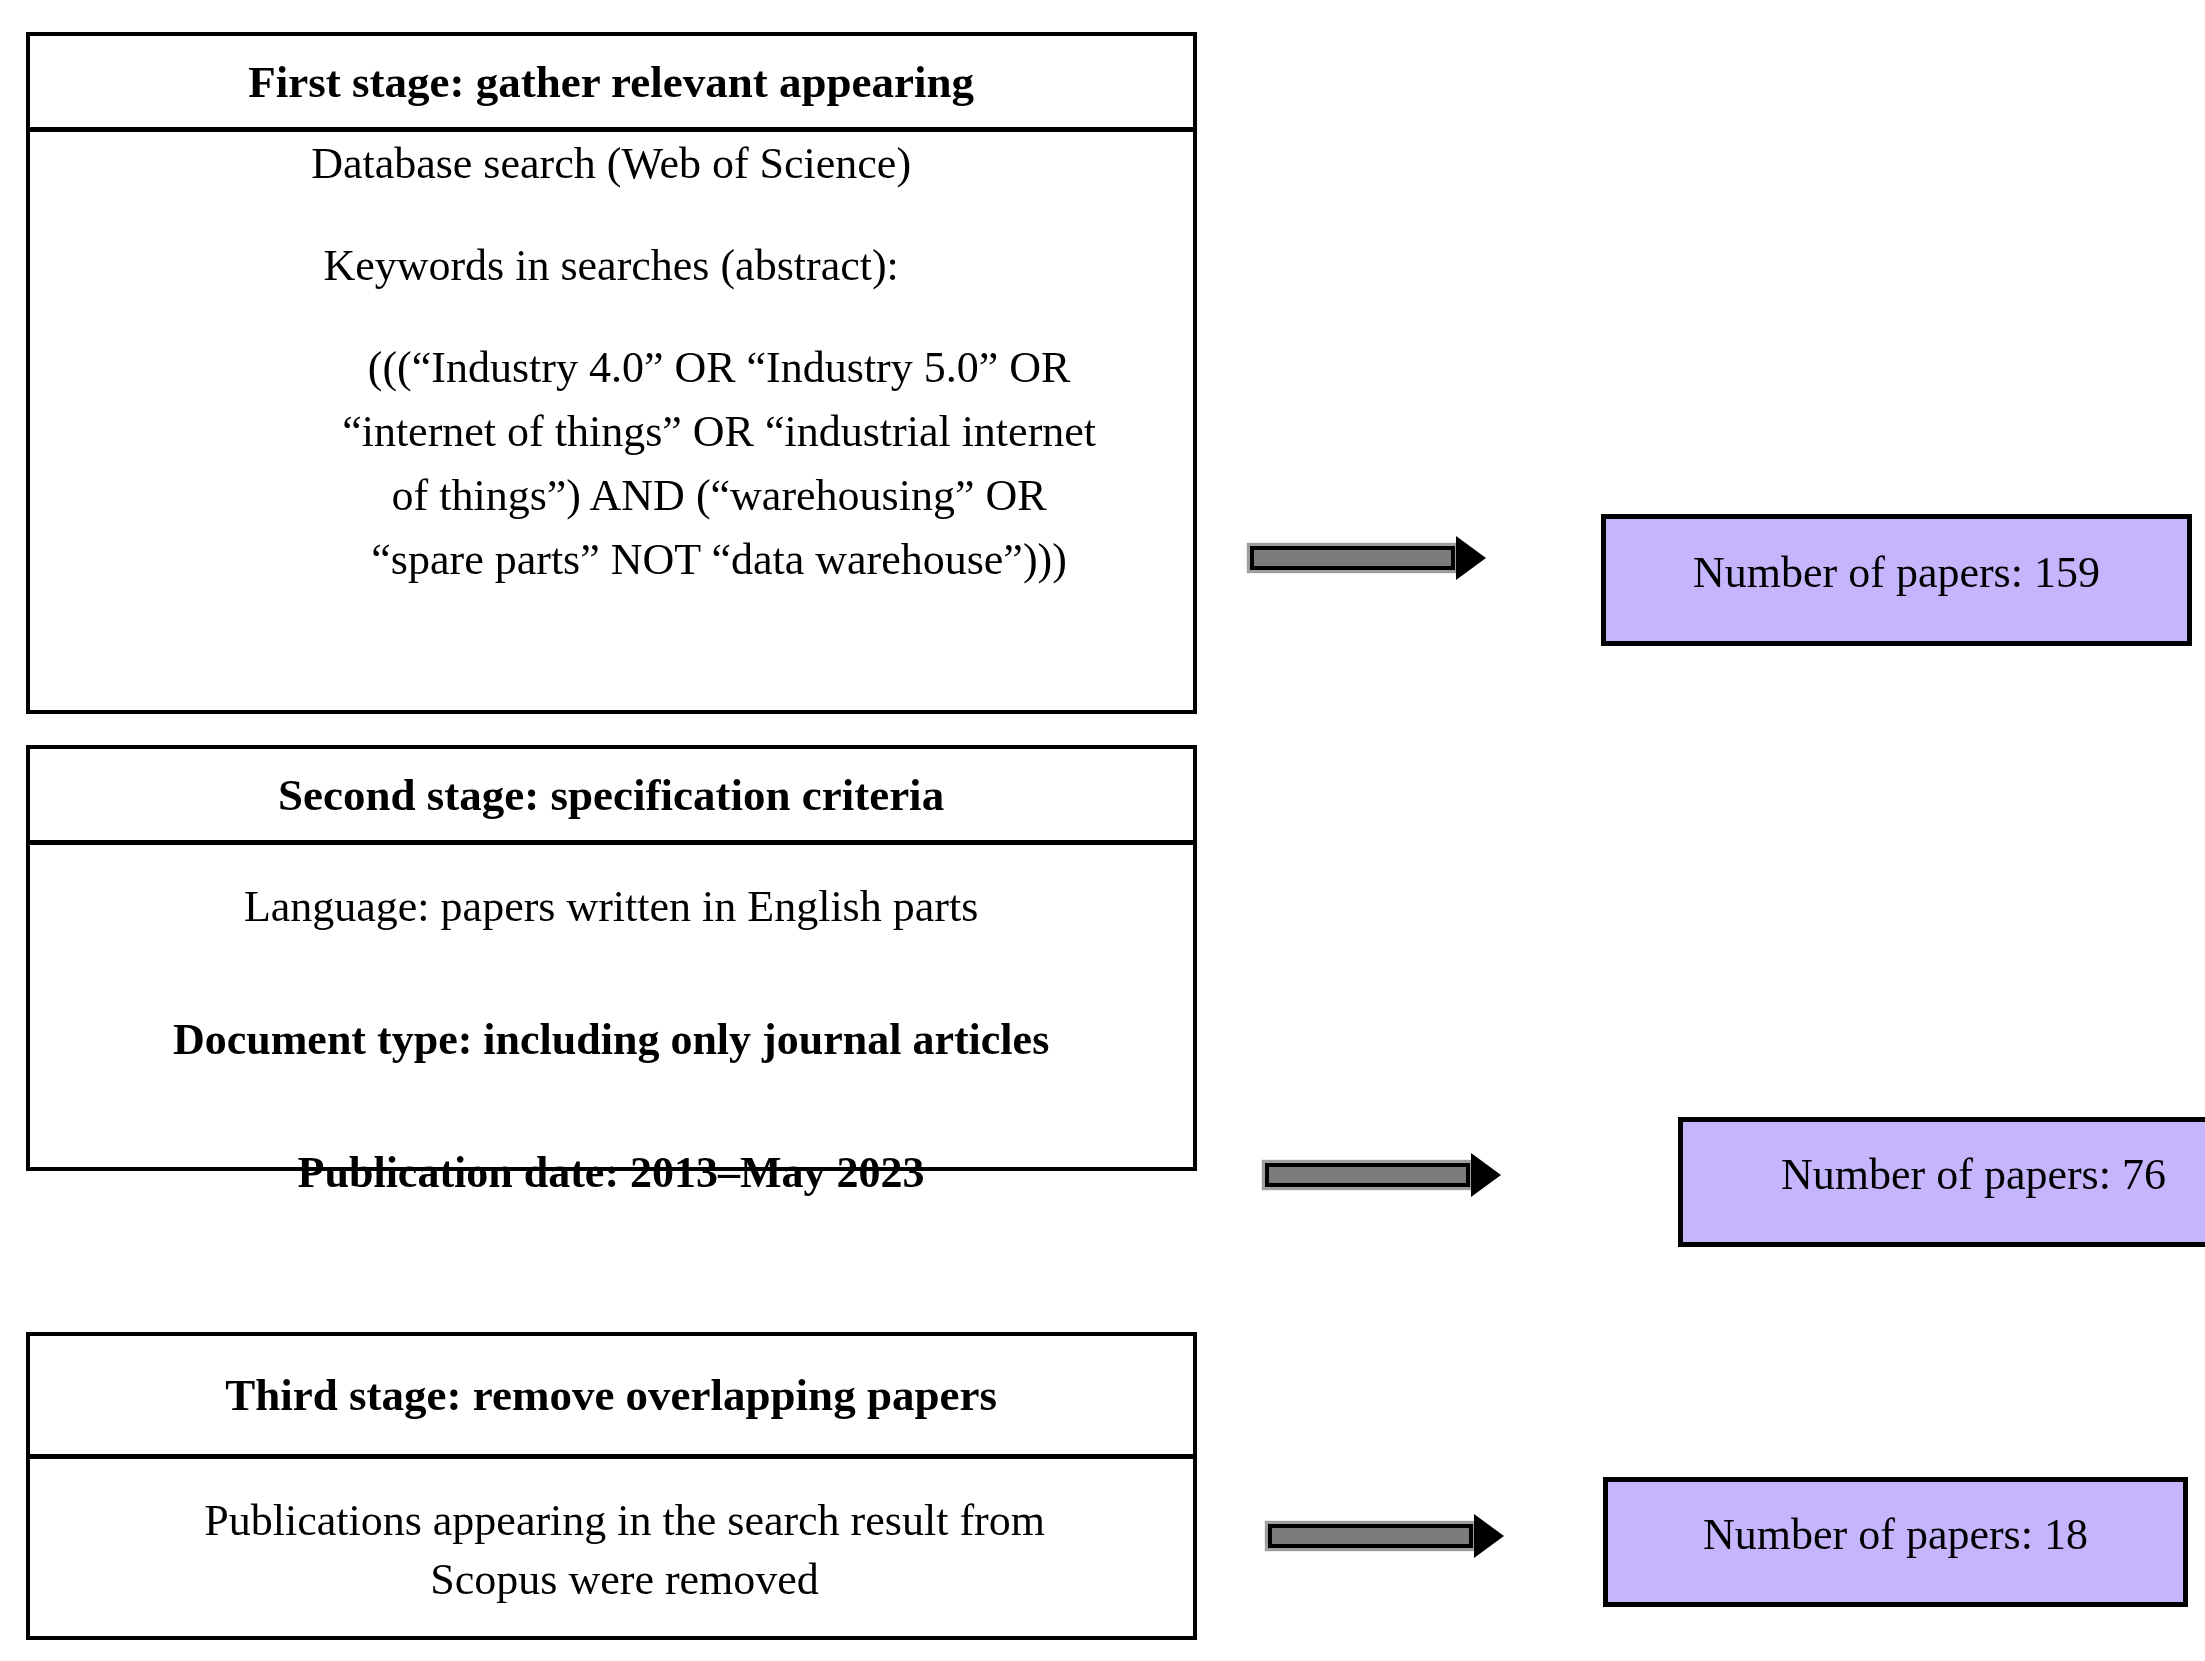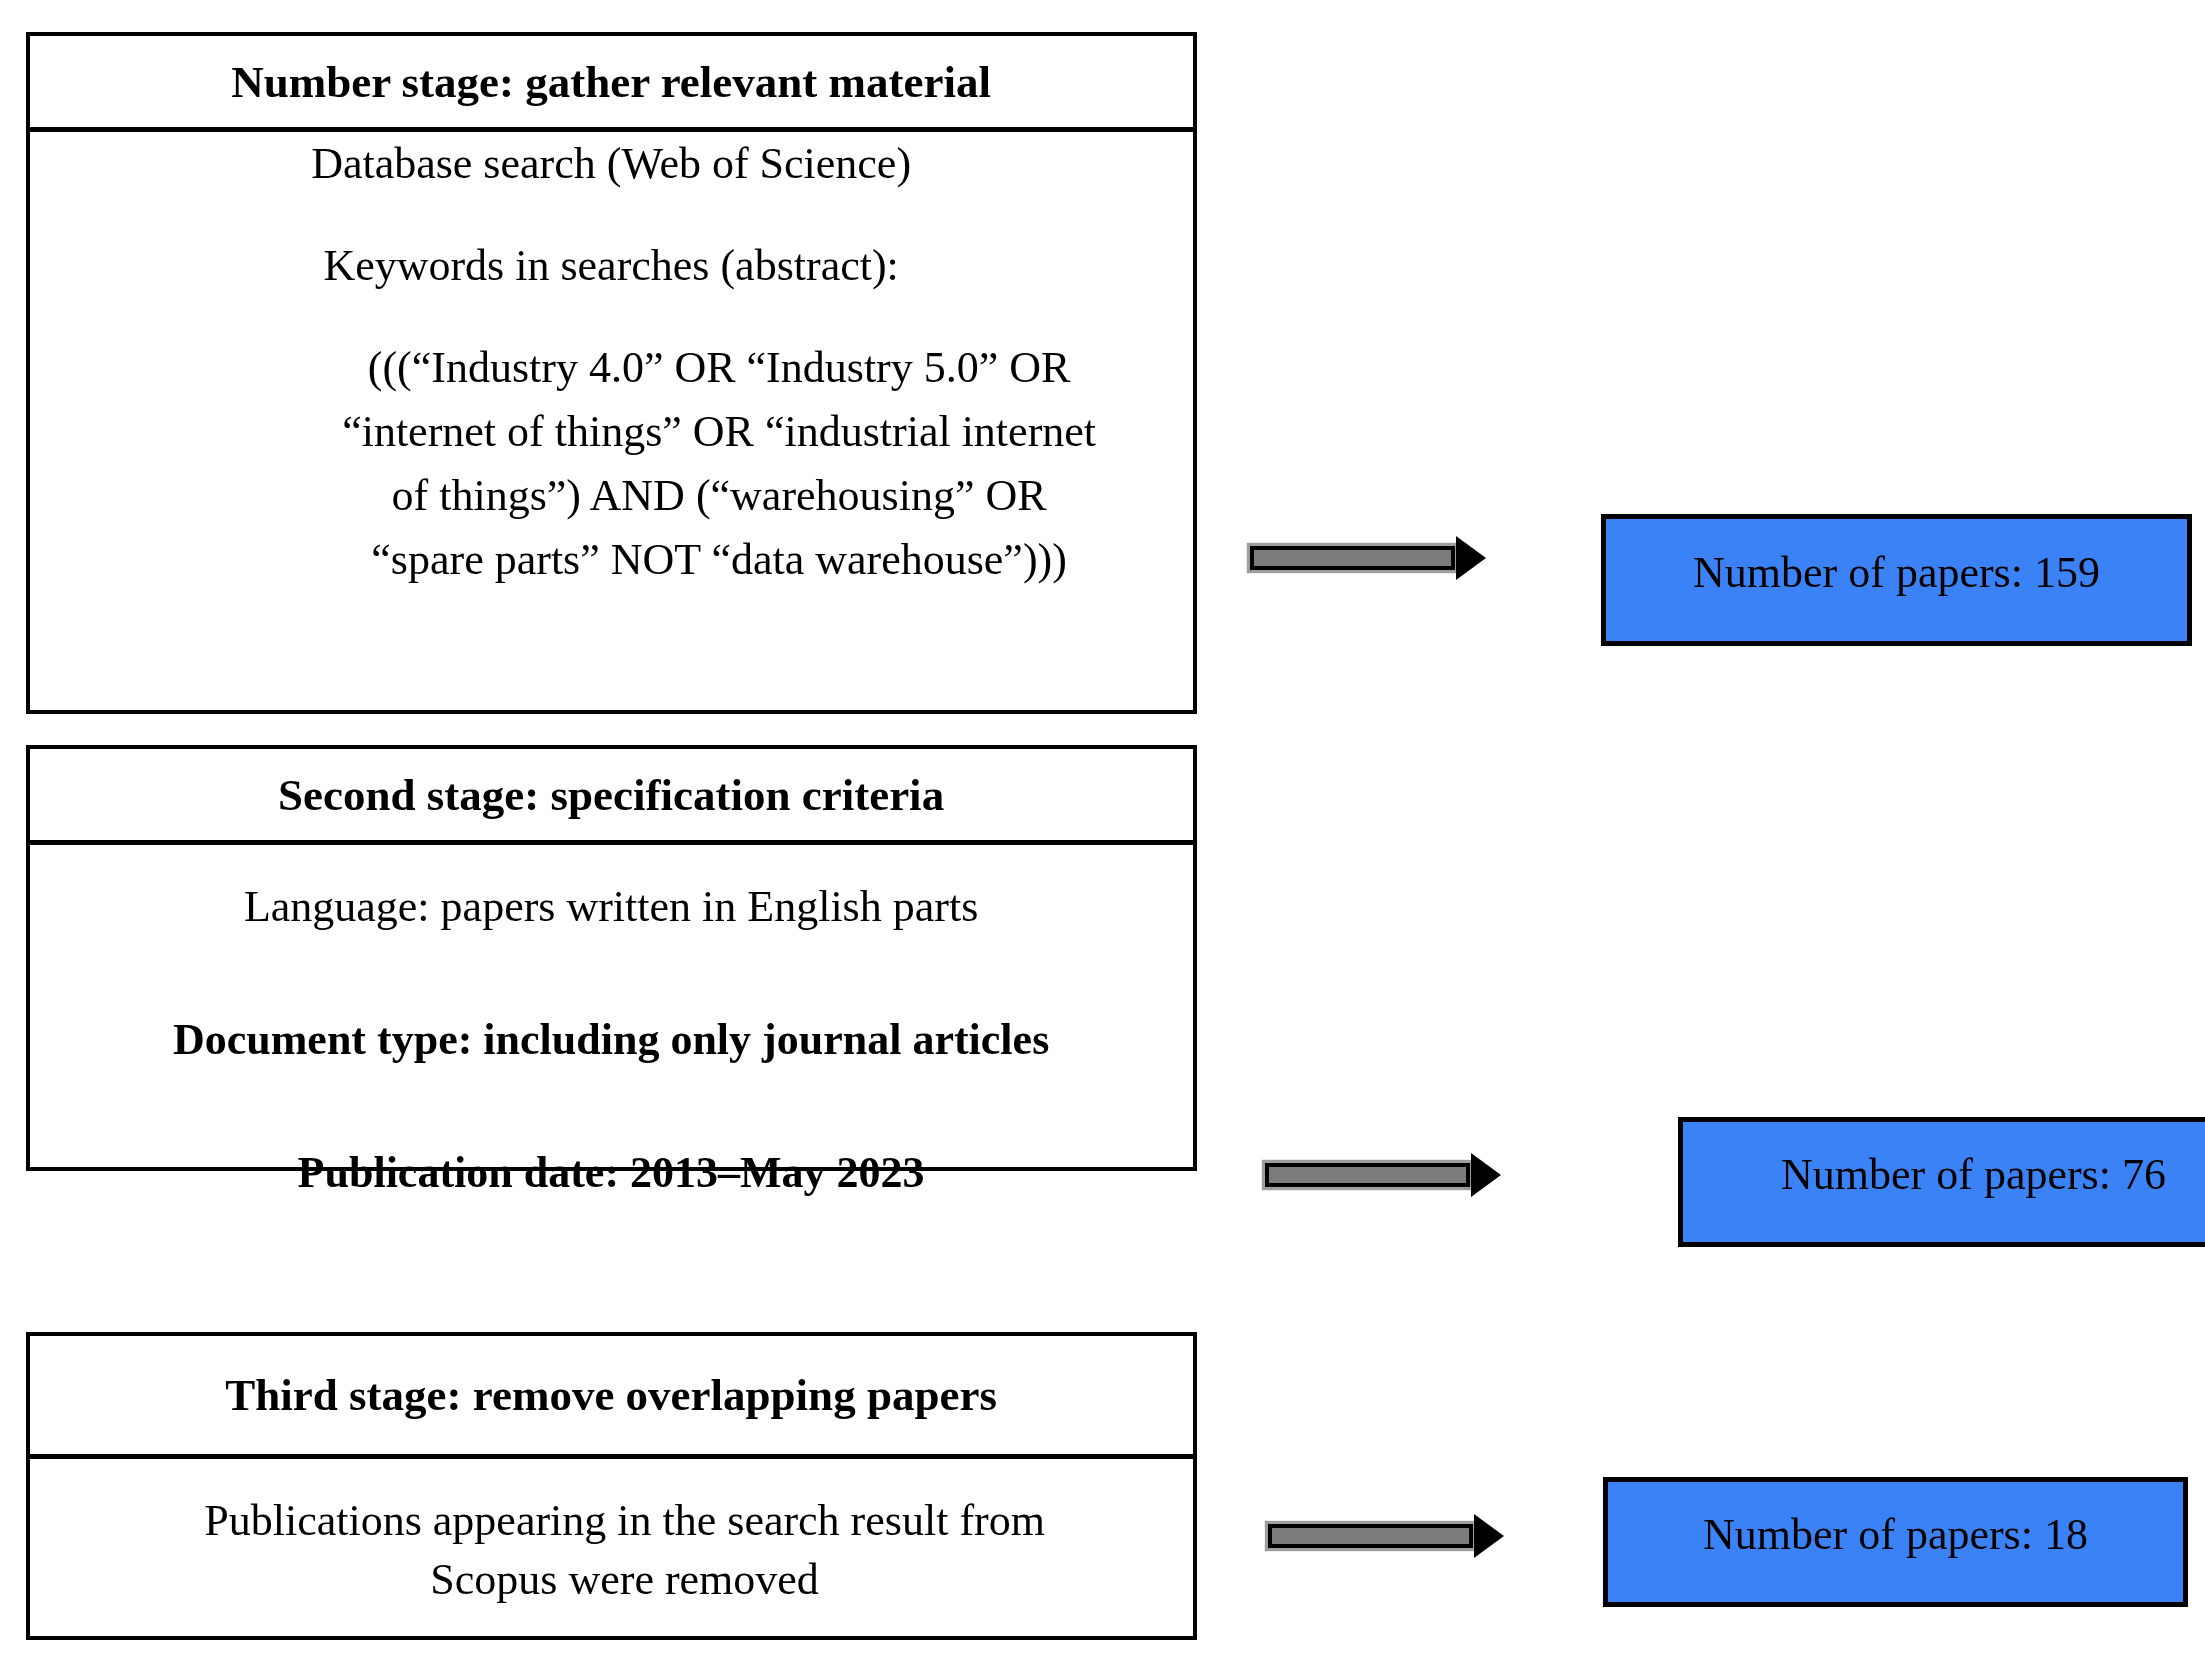--- a/index.html
+++ b/index.html
@@ -42,21 +42,21 @@
     margin-right: 32px;
   }
   .body-1 { }
   .body-2 { padding-top: 30px; }
   .body-2 p + p { margin-top: 69px; font-weight: bold; }
   .body-3 { padding-top: 32px; }
   .body-3 p { line-height: 59px; padding-left: 27px; }
   .num-box {
     position: absolute;
     border: 5.6px solid #000000;
-    background: #3b82f6;
+    background: #c4b5fd;
     box-sizing: border-box;
     display: flex;
     align-items: center;
     justify-content: center;
     font-size: 44px;
     padding-bottom: 16px;
     text-align: center;
   }
   .arrow {
     position: absolute;
@@ -86,21 +86,21 @@
     border-left: 30px solid #000000;
   }
 </style>
 </head>
 <body>
 
 <div class="canvas">
 
   <div class="stage-box" style="top:32px;height:682px">
     <div class="stage-header" style="height:91px">
-      <span>Number stage: gather relevant material</span>
+      <span>First stage: gather relevant appearing</span>
     </div>
     <div class="stage-body body-1">
       <p>Database search (Web of Science)</p>
       <p class="para-gap">Keywords in searches (abstract):</p>
       <p class="para-gap prewrap query-block">(((“Industry 4.0” OR “Industry 5.0” OR
 “internet of things” OR “industrial internet
 of things”) AND (“warehousing” OR
 “spare parts” NOT “data warehouse”)))</p>
     </div>
   </div>

